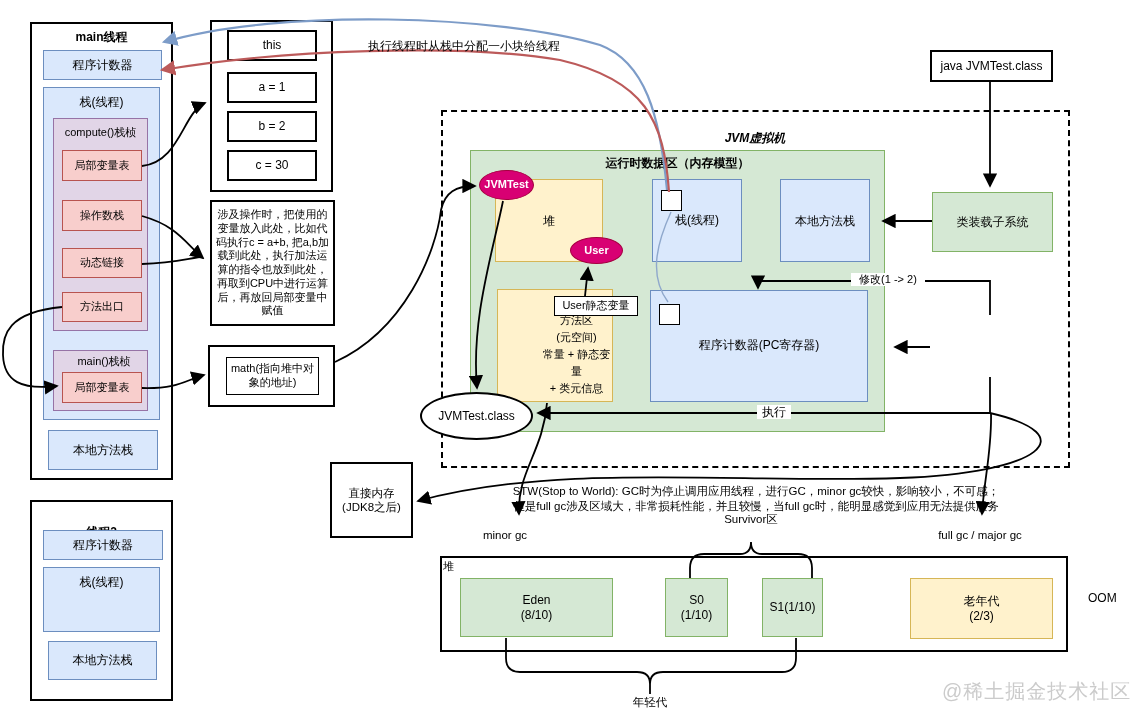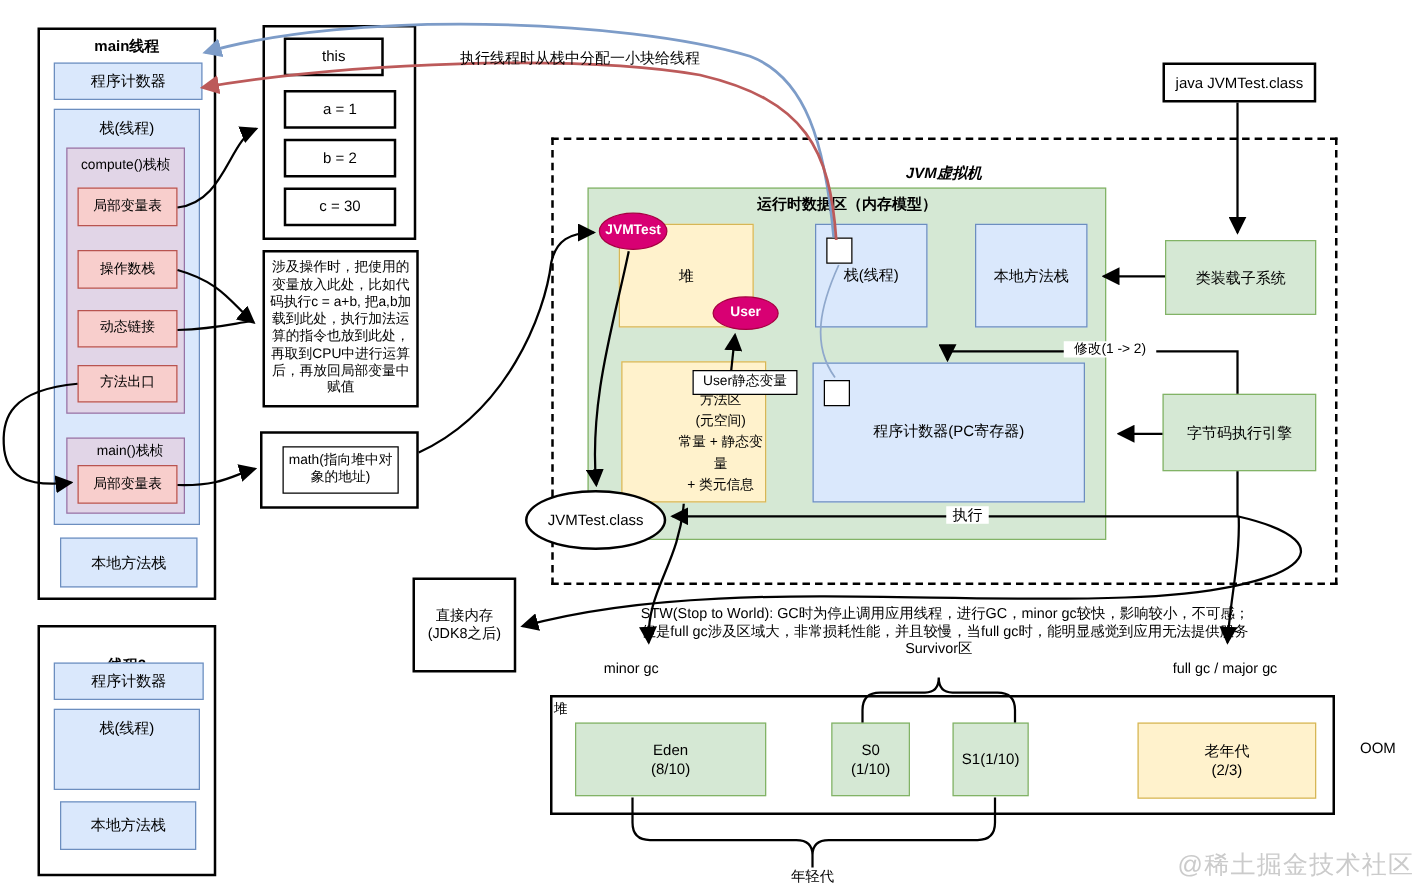--- a/index.html
+++ b/index.html
@@ -49,21 +49,21 @@
   <div class="abs cell blue" style="left:48px;top:430px;width:110px;height:40px;">本地方法栈</div>
 
   <div class="abs bk2" style="left:30px;top:500px;width:143px;height:201px;"></div>
   <div class="abs lbl bold" style="left:30px;top:508px;width:143px;margin-top:17px;">线程2</div>
   <div class="abs cell blue" style="left:43px;top:530px;width:120px;height:30px;">程序计数器</div>
   <div class="abs blue" style="left:43px;top:567px;width:117px;height:65px;"></div>
   <div class="abs lbl" style="left:43px;top:575px;width:117px;">栈(线程)</div>
   <div class="abs cell blue" style="left:48px;top:641px;width:109px;height:39px;">本地方法栈</div>
 
   <div class="abs bk2" style="left:210px;top:20px;width:123px;height:172px;"></div>
-  <div class="abs cell bk2" style="left:227px;top:30px;width:80px;height:31px;">this</div>
+  <div class="abs cell bk2" style="left:227px;top:30px;width:90px;height:31px;">this</div>
   <div class="abs cell bk2" style="left:227px;top:72px;width:90px;height:31px;">a = 1</div>
   <div class="abs cell bk2" style="left:227px;top:111px;width:90px;height:31px;">b = 2</div>
   <div class="abs cell bk2" style="left:227px;top:150px;width:90px;height:31px;">c = 30</div>
 
   <div class="abs cell bk2 f11" style="left:210px;top:200px;width:125px;height:126px;padding:2px;">涉及操作时，把使用的变量放入此处，比如代码执行c = a+b, 把a,b加载到此处，执行加法运算的指令也放到此处，再取到CPU中进行运算后，再放回局部变量中赋值</div>
 
   <div class="abs bk2" style="left:208px;top:345px;width:127px;height:62px;"></div>
   <div class="abs cell bk15 f11" style="left:226px;top:357px;width:93px;height:38px;">math(指向堆中对象的地址)</div>
 
   <div class="abs" style="left:368px;top:38px;width:290px;z-index:60;">执行线程时从栈中分配一小块给线程</div>
@@ -98,21 +98,20 @@
   <div class="abs cell ellipse pink f11" style="left:570px;top:237px;width:53px;height:27px;z-index:35;">User</div>
   <div class="abs cell bk15 f11" style="left:554px;top:296px;width:84px;height:20px;z-index:35;">User静态变量</div>
 
   <div class="abs cell ellipse bk2" style="left:420px;top:392px;width:113px;height:48px;z-index:30;">JVMTest.class</div>
 
   <div class="abs lbl overlbl" style="left:757px;top:405px;width:34px;">执行</div>
   <div class="abs lbl overlbl f11" style="left:851px;top:273px;width:74px;">修改(1 -&gt; 2)</div>
 
   <div class="abs cell bk2" style="left:930px;top:50px;width:123px;height:32px;">java JVMTest.class</div>
   <div class="abs cell green" style="left:932px;top:192px;width:121px;height:60px;">类装载子系统</div>
-  <div class="abs cell green" style="left:930px;top:315px;width:123px;height:62px;">字节码执行引擎</div>
 
   <div class="abs cell bk2 pre f115" style="left:330px;top:462px;width:83px;height:76px;">直接内存
 (JDK8之后)</div>
 
   <div class="abs lbl f115" style="left:440px;top:485px;width:632px;">STW(Stop to World): GC时为停止调用应用线程，进行GC，minor gc较快，影响较小，不可感；</div>
   <div class="abs lbl f115" style="left:440px;top:500px;width:632px;">但是full gc涉及区域大，非常损耗性能，并且较慢，当full gc时，能明显感觉到应用无法提供服务</div>
   <div class="abs lbl f115" style="left:700px;top:513px;width:102px;">Survivor区</div>
   <div class="abs lbl f115" style="left:465px;top:529px;width:80px;">minor gc</div>
   <div class="abs lbl f115" style="left:915px;top:529px;width:130px;">full gc / major gc</div>
 

